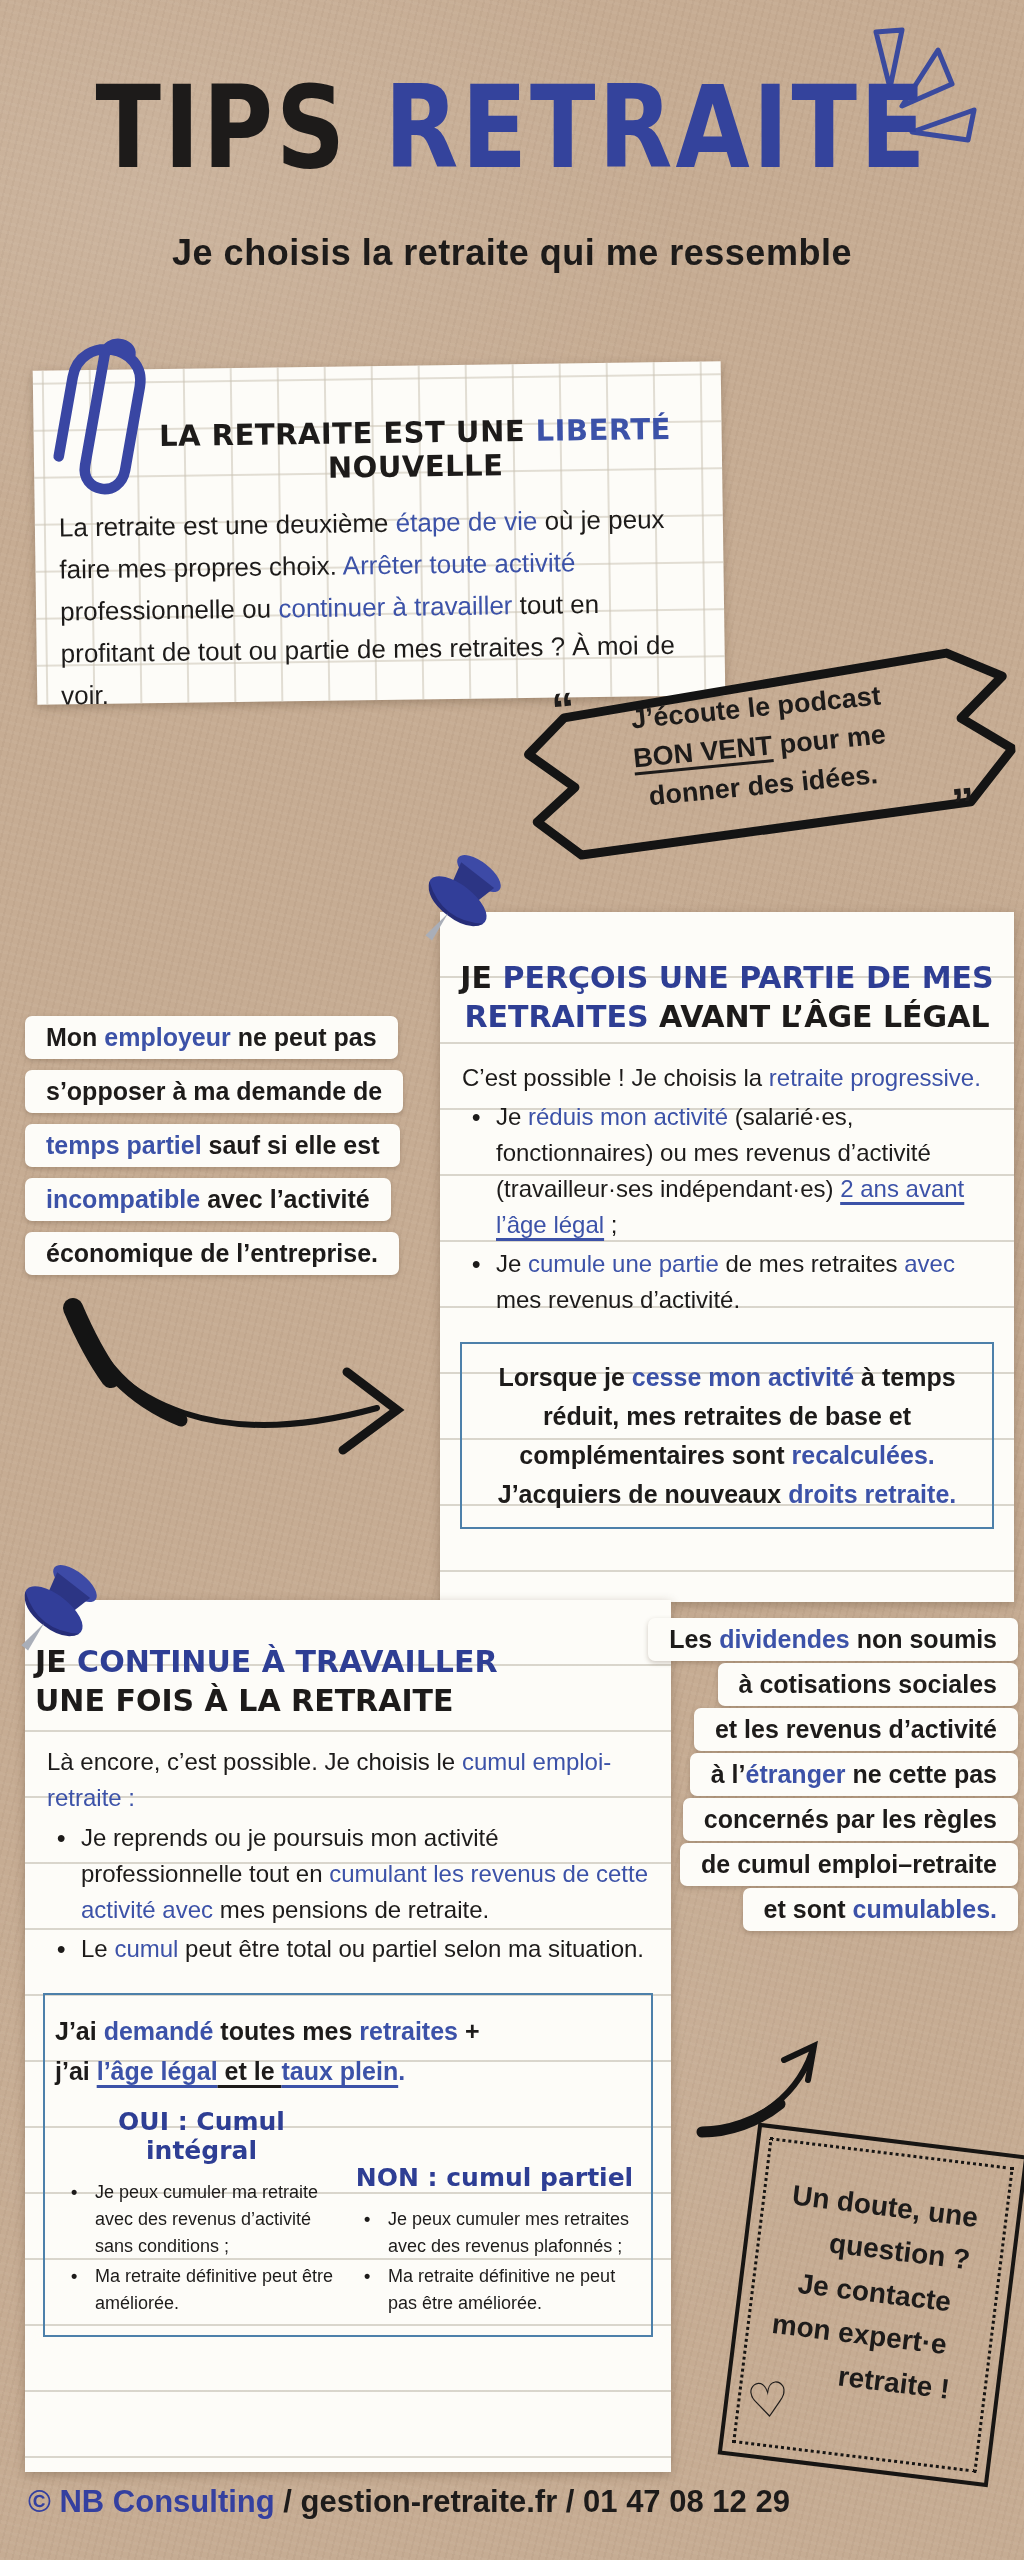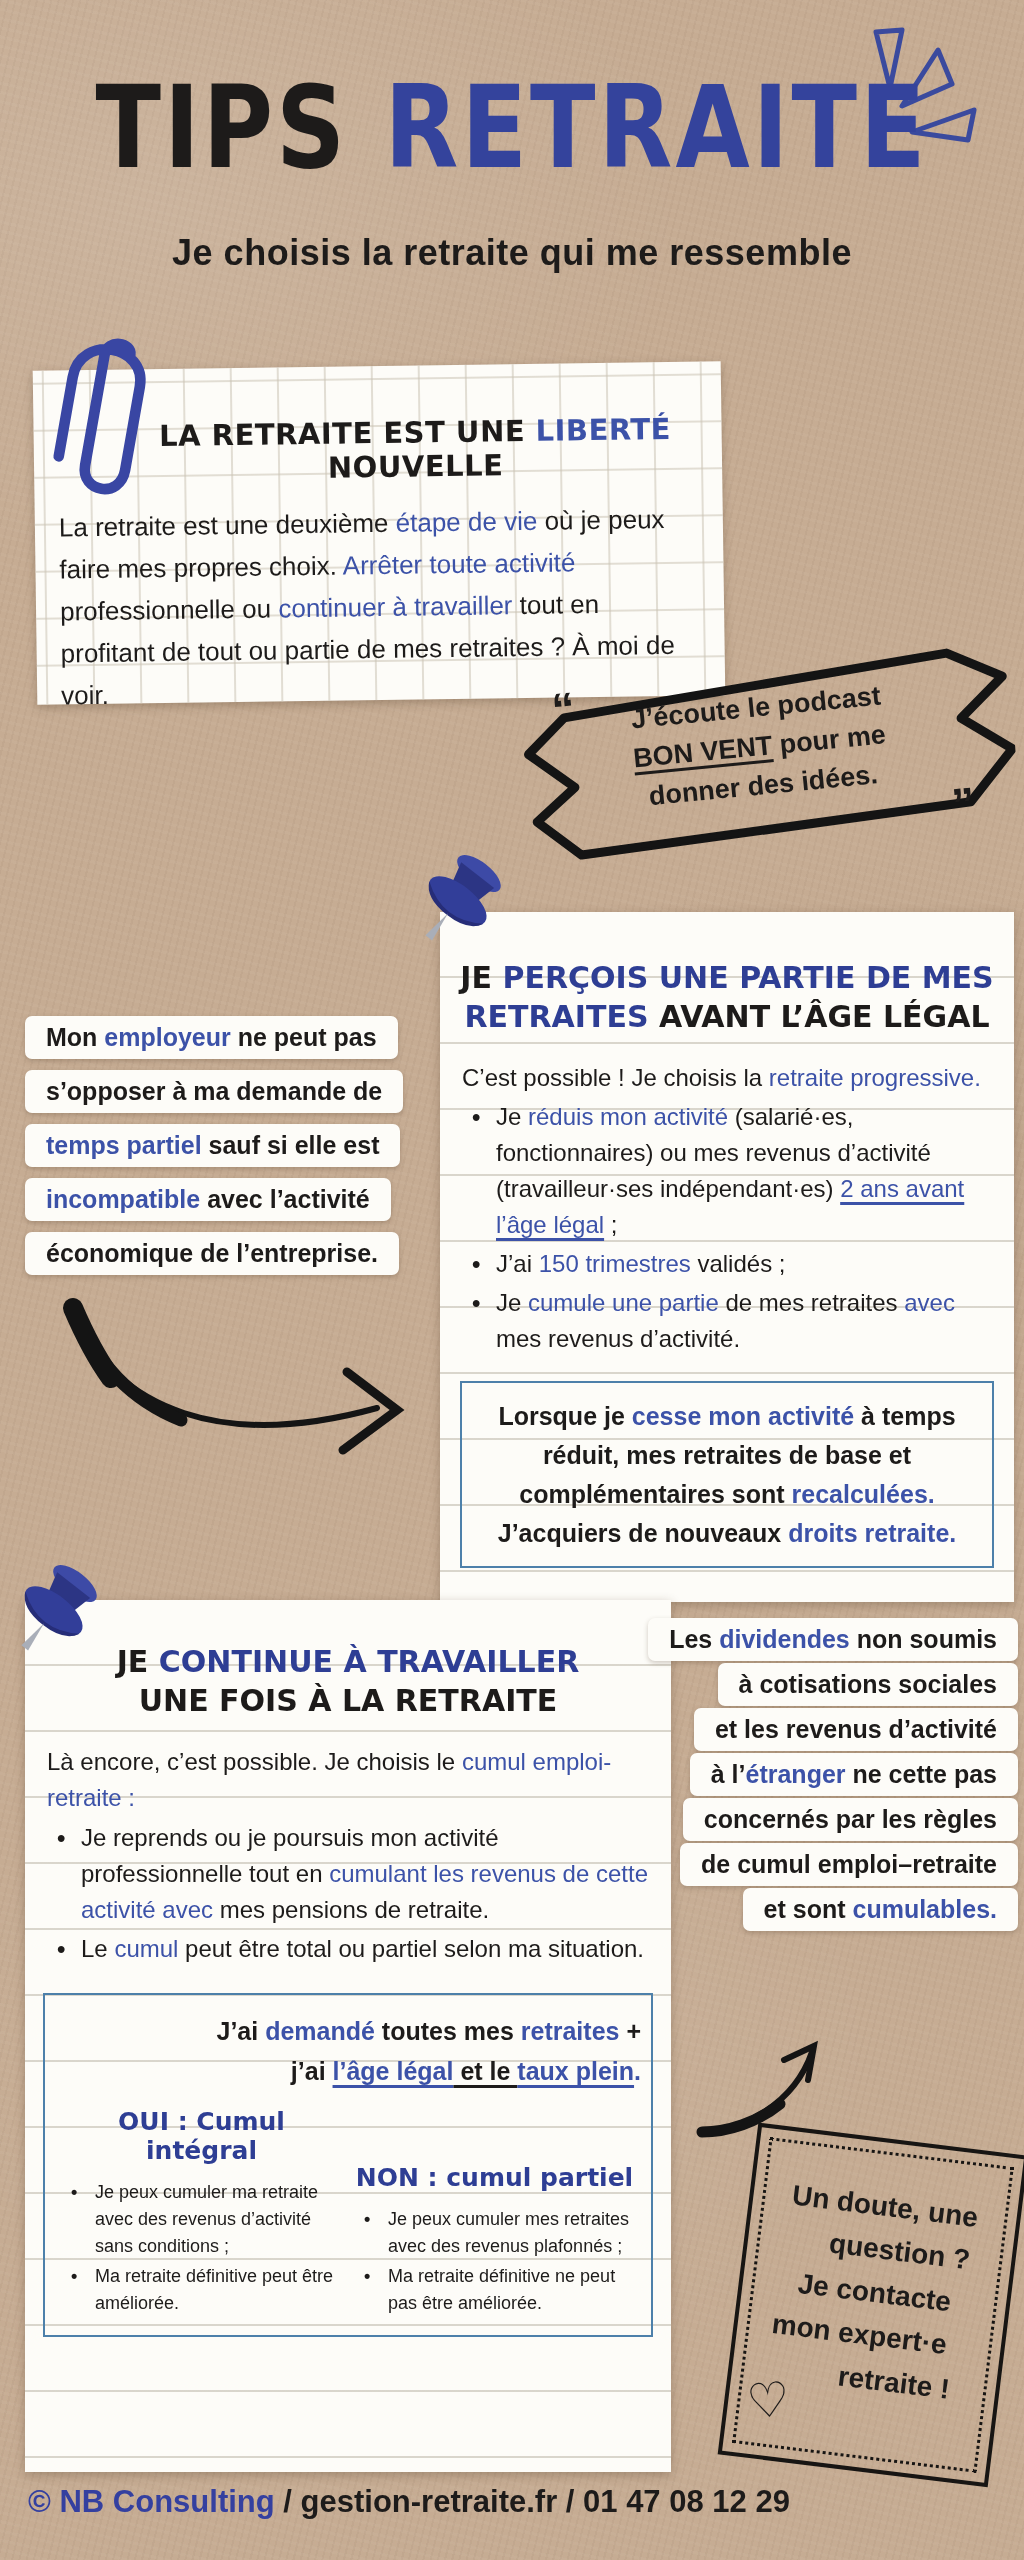--- a/index.html
+++ b/index.html
@@ -55,23 +55,23 @@
   .card2 h2{margin:46px 12px 0 12px;text-align:center;font-size:30px;line-height:1.3;}
   .card-body{margin:24px 18px 0 22px;font-size:24px;line-height:1.52;font-weight:500;}
   ul.hand{list-style:none;margin:2px 14px 0 30px;padding:0;font-size:24px;line-height:1.5;font-weight:500;}
   ul.hand li{position:relative;padding-left:26px;margin-top:3px;}
   ul.hand li::before{content:"•";position:absolute;left:2px;top:0;font-weight:700;}
   .notebox{border:2.5px solid #4d80aa;margin:24px 20px 12px 20px;padding:14px 14px;
     text-align:center;font-size:25px;font-weight:700;line-height:1.55;}
   .pushpin{position:absolute;}
   
   .card3{left:25px;top:1600px;width:646px;height:872px;}
-  .card3 h2{margin:42px 10px 0 10px;text-align:center;font-size:30px;line-height:1.3;}
+  .card3 h2{margin:42px 10px 0 10px;text-align:left;font-size:30px;line-height:1.3;}
   .bluebox{border:2.5px solid #4d80aa;margin:26px 18px 0 18px;padding:16px 10px 18px 10px;}
-  .bb-h{text-align:right;font-size:25px;font-weight:700;line-height:1.6;}
+  .bb-h{text-align:left;font-size:25px;font-weight:700;line-height:1.6;}
   .cols{display:flex;margin-top:16px;align-items:flex-end;}
   .col{flex:1;padding:0 6px;}
   .col-title{text-align:center;font-size:25px;font-weight:800;color:#2e3e94;
     font-family:"DejaVu Sans","Liberation Sans",sans-serif;}
   .col ul.hand{margin:14px 0 0 8px;font-size:18px;}
   
   .arrow1{position:absolute;left:45px;top:1292px;}
   .arrow2{position:absolute;left:688px;top:2026px;}
   
   .frame{position:absolute;left:737px;top:2138px;width:264px;height:326px;
@@ -144,21 +144,20 @@
   </svg>
 
   <section class="card card2 ruled-bg">
     <h2>
       <div><span>JE </span><span class="blue-h">PERÇOIS UNE PARTIE DE MES</span></div>
       <div><span class="blue-h">RETRAITES</span><span> AVANT L’ÂGE LÉGAL</span></div>
     </h2>
     <p class="card-body"><span>C’est possible ! Je choisis la </span><span class="blue">retraite progressive.</span></p>
     <ul class="hand">
       <li><span>Je </span><span class="blue">réduis mon activité</span><span> (salarié·es, fonctionnaires) ou mes revenus d’activité (travailleur·ses indépendant·es) </span><span class="blue und">2 ans avant l’âge légal</span><span> ;</span></li>
-      <li><span>J’ai </span><span class="blue">150 trimestres</span><span> validés ;</span></li>
       <li><span>Je </span><span class="blue">cumule une partie</span><span> de mes retraites </span><span class="blue">avec</span><span> mes revenus d’activité.</span></li>
     </ul>
     <div class="notebox"><span>Lorsque je </span><span class="blue">cesse mon activité</span><span> à temps réduit, mes retraites de base et complémentaires sont </span><span class="blue">recalculées.</span><span> J’acquiers de nouveaux </span><span class="blue">droits retraite.</span></div>
   </section>
   <svg class="pushpin" style="left:408px;top:852px;" width="115" height="115" viewBox="0 0 110 110">
     <g transform="rotate(38 55 55)">
       <ellipse cx="44" cy="20" rx="25" ry="11" fill="#3d4aa6"></ellipse>
       <path d="M24 22 L64 22 L58 46 L30 46 Z" fill="#2c3584"></path>
       <ellipse cx="44" cy="53" rx="33" ry="15" fill="#323e99"></ellipse>
       <path d="M11 55 Q44 78 77 55 Q70 70 44 70 Q18 70 11 55 Z" fill="#262d78"></path>

